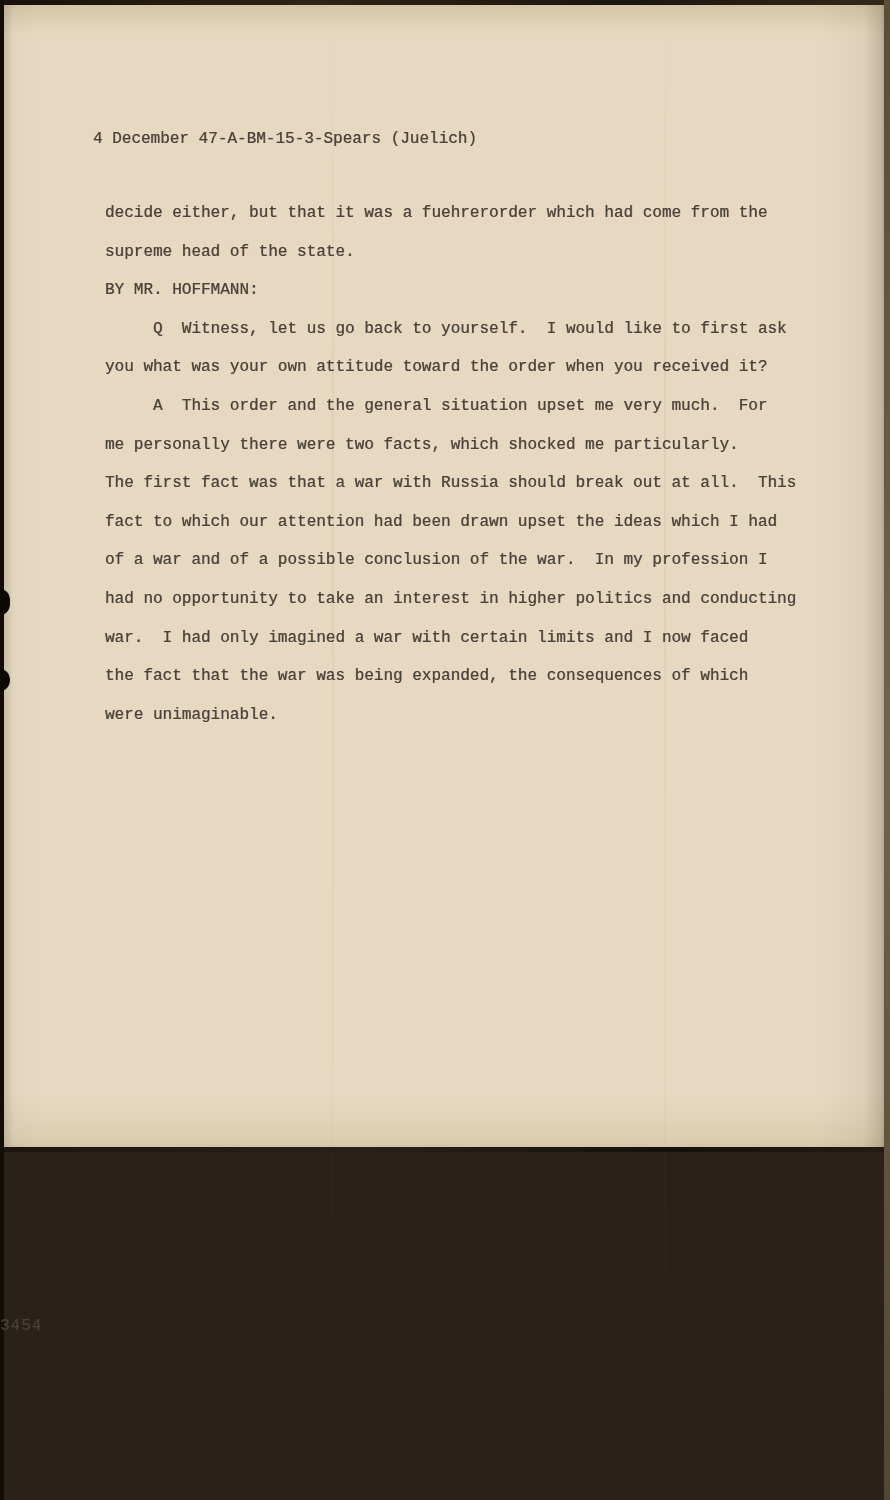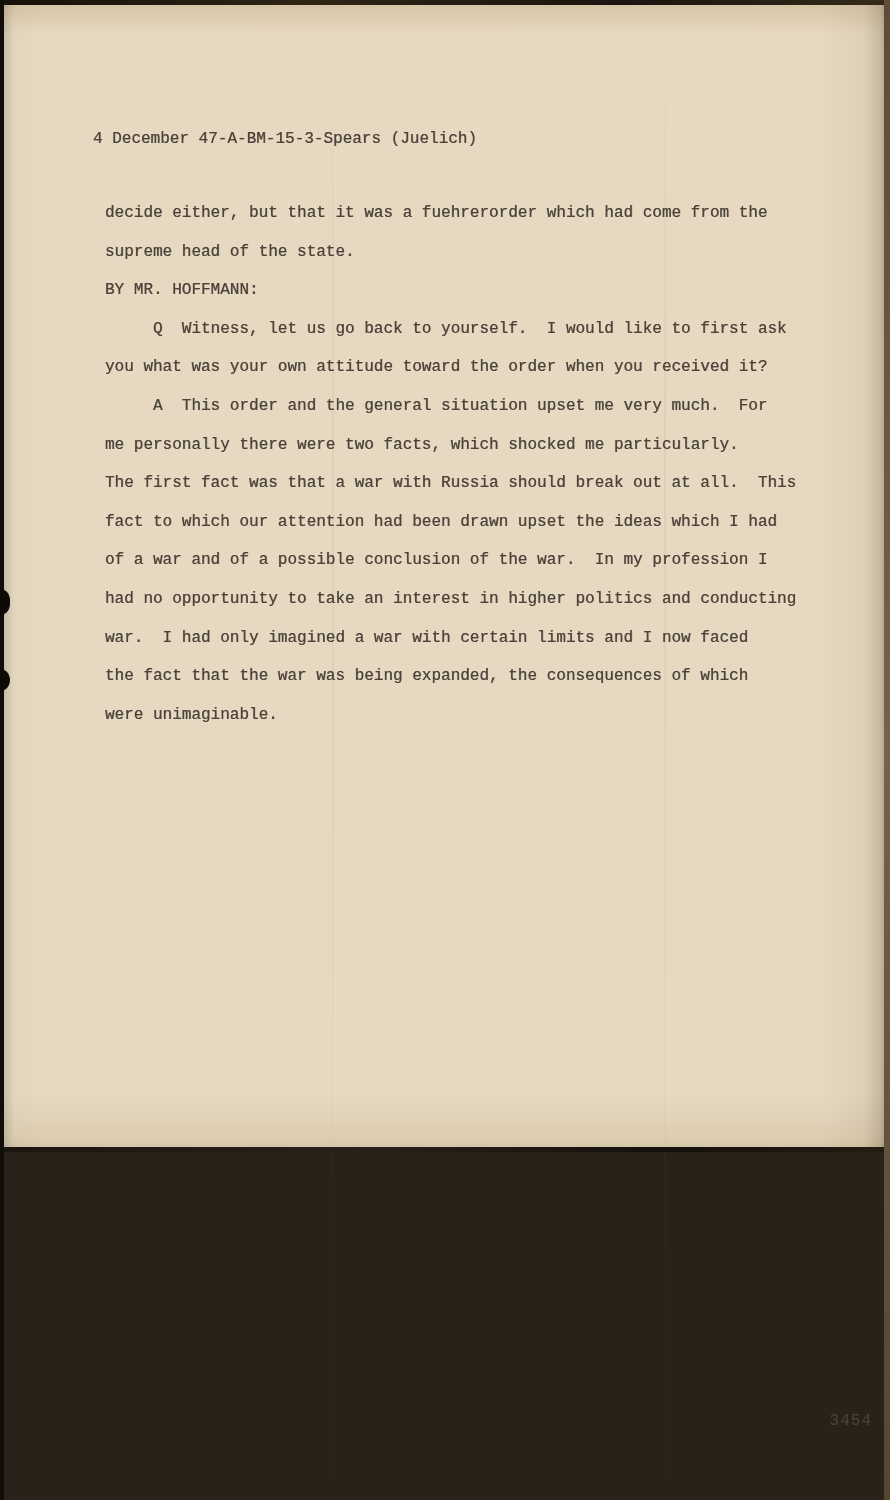--- a/index.html
+++ b/index.html
@@ -55,22 +55,22 @@
   .header-block {
     position: absolute; left: 93px; top: 82px;
     line-height: 23px;
   }
   .body-block {
     position: absolute; left: 93px; top: 194px;
     line-height: 38.6px;
     margin-left: 12px;
   }
   .page-number {
-    position: absolute; left: 0; top: 1412px; width: 872px;
-    text-align: right;
+    position: absolute; left: 0; top: 1317px; width: 872px;
+    text-align: left;
     letter-spacing: 1px;
   }
 </style>
 </head>
 <body>
 
 <div class="scan">
   <div class="crease c1"></div>
   <div class="crease c2"></div>
 

